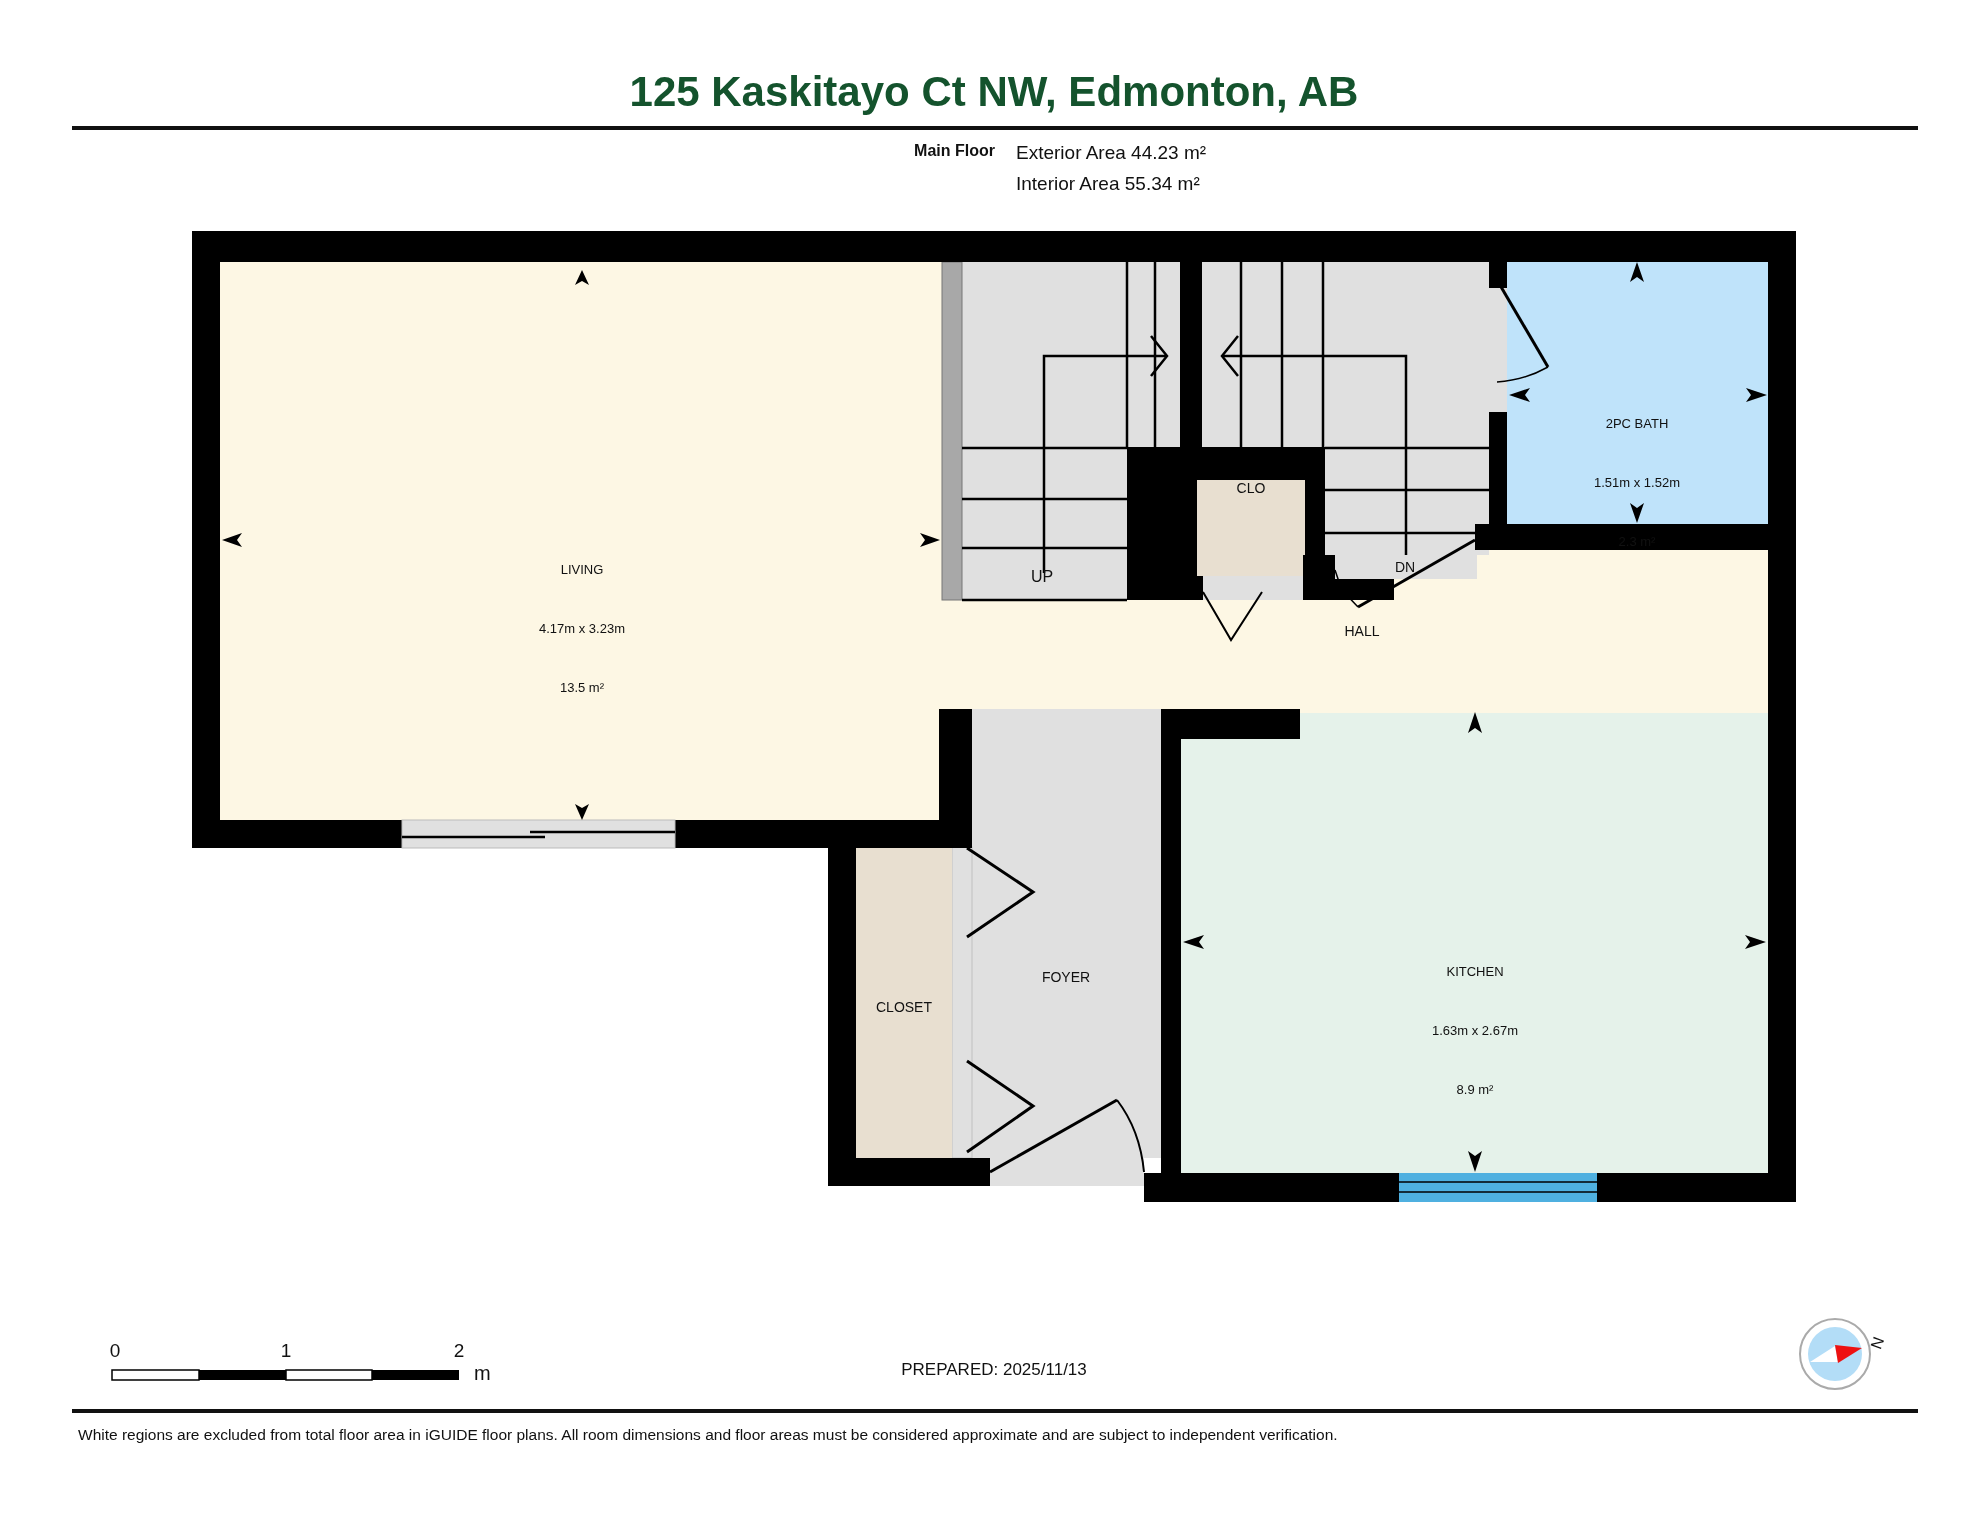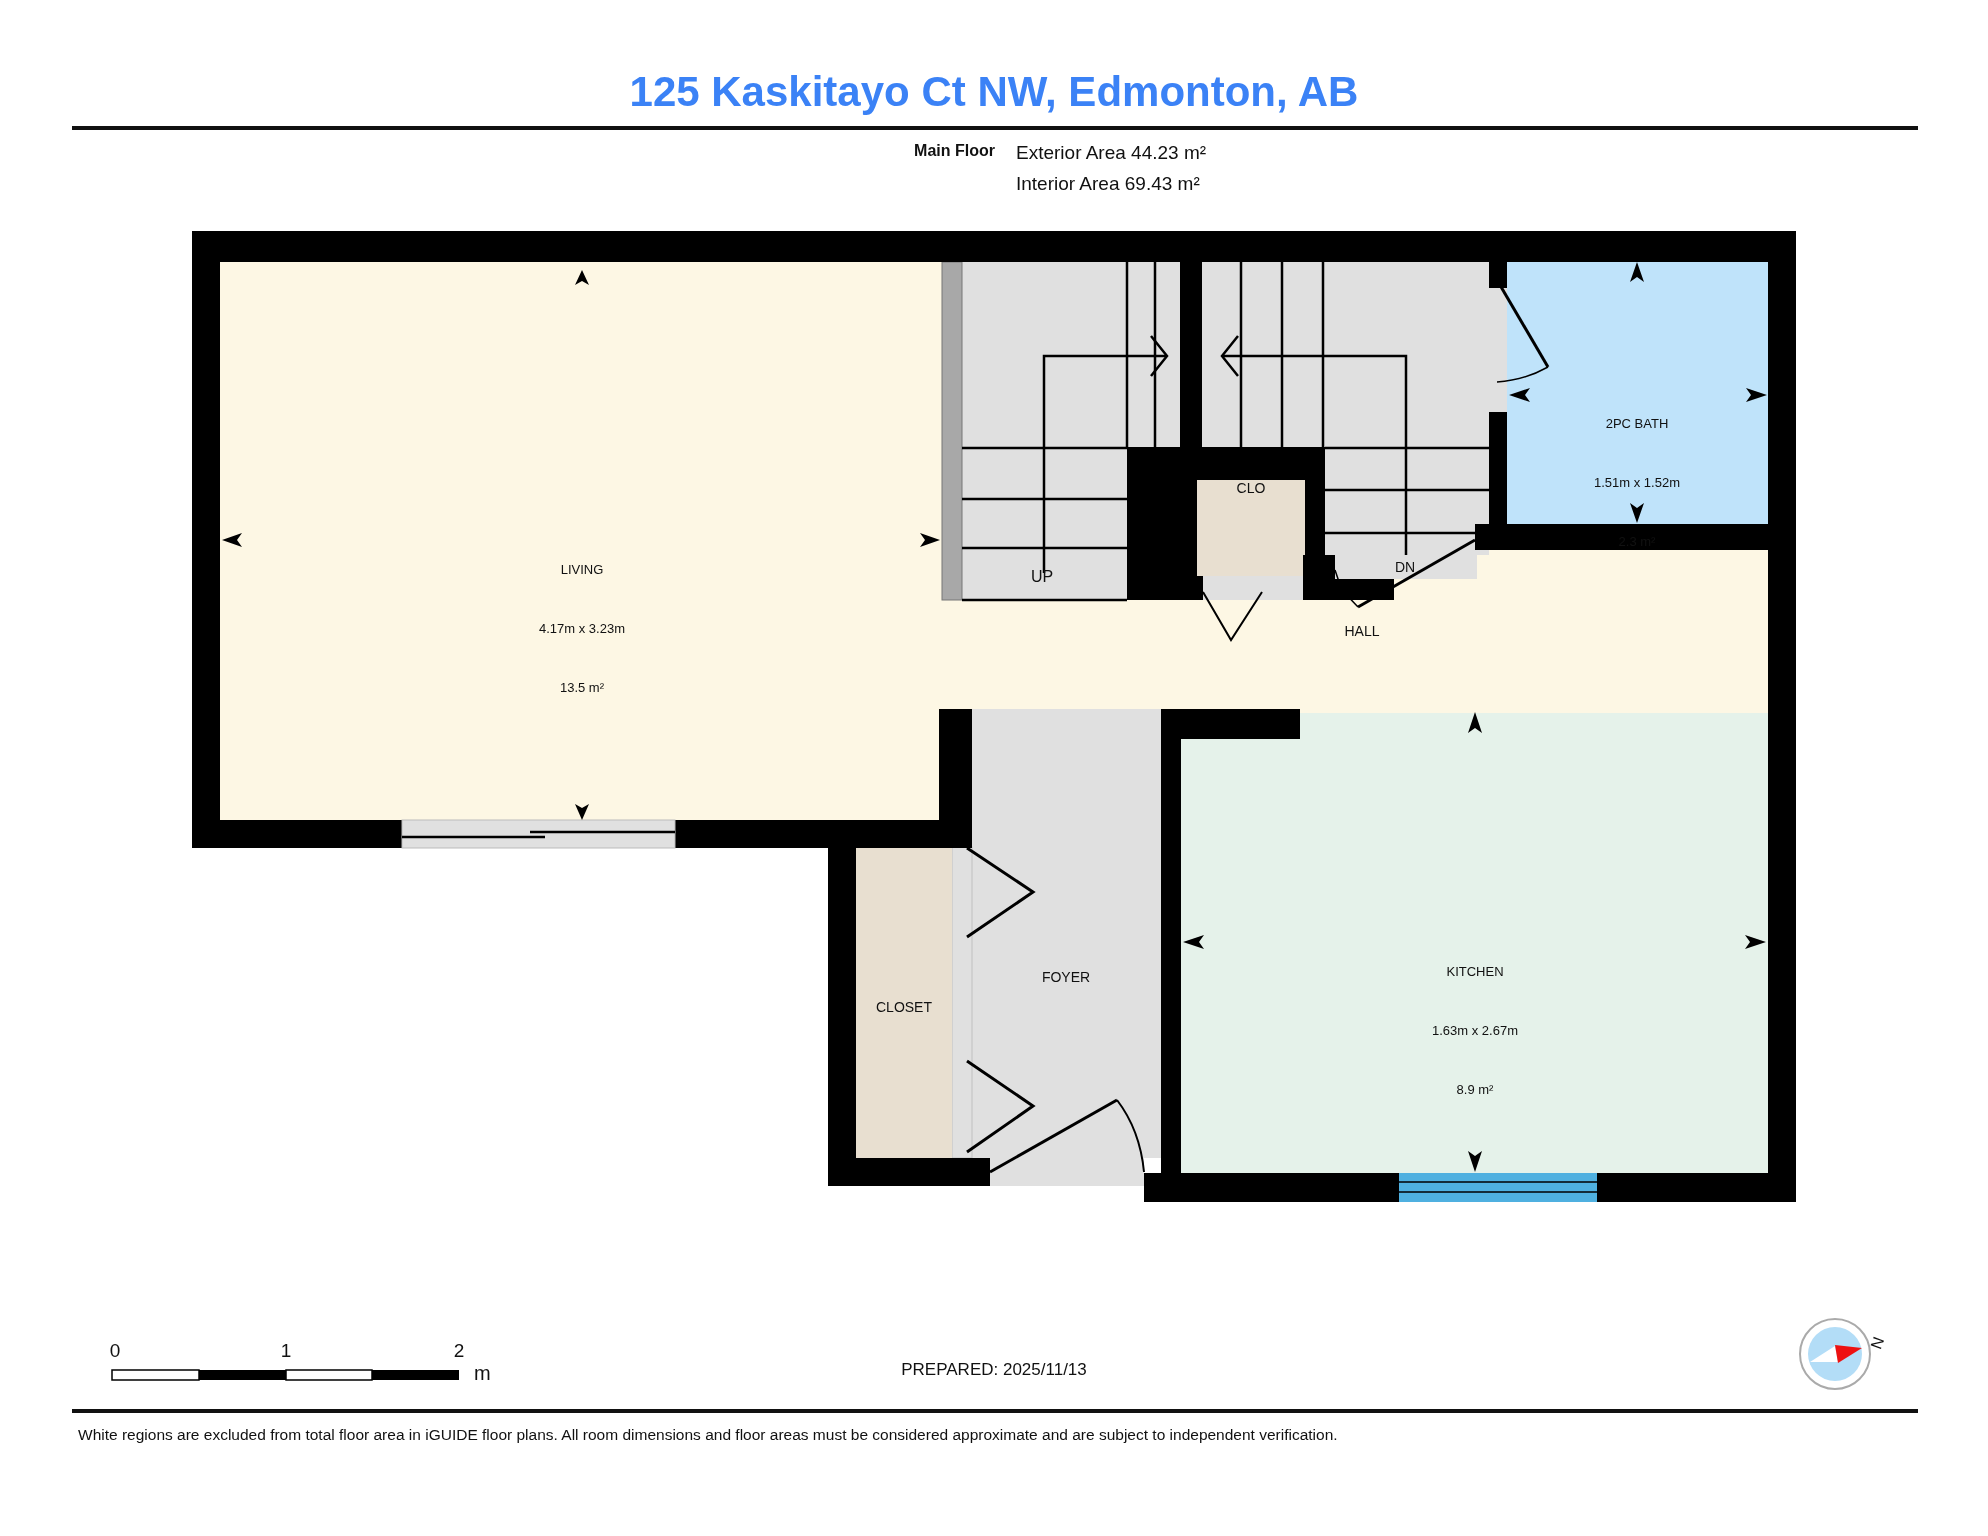--- a/index.html
+++ b/index.html
@@ -1,39 +1,39 @@
 <!DOCTYPE html>
 <html><head>
 <meta charset="utf-8">
 <style>
   html, body { margin:0; padding:0; background:#ffffff; }
   body { width:1988px; height:1536px; position:relative; overflow:hidden;
          font-family:"Liberation Sans", sans-serif; color:#111; }
   .abs { position:absolute; }
-  .title { left:0; width:1988px; top:68px; text-align:center; font-size:42px; font-weight:bold; color:#3b82f6; }
+  .title { left:0; width:1988px; top:68px; text-align:center; font-size:42px; font-weight:bold; color:#14532d; }
   .rule { left:72px; width:1846px; height:4px; background:#111; }
   .floor-label { top:142px; right:993px; font-size:16px; font-weight:bold; text-align:right; white-space:nowrap; }
   .area { left:1016px; font-size:19px; white-space:nowrap; }
   svg.plan { position:absolute; left:0; top:0; }
   .room-label { position:absolute; text-align:center; font-size:13px; line-height:15px; color:#111; transform:translateX(-50%); white-space:nowrap; }
   .room-label span { display:block;margin-top:44px; }
   .scale-num { position:absolute; top:1340px; font-size:19px; transform:translateX(-50%); }
   .scale-unit { position:absolute; top:1362px; left:474px; font-size:20px; }
   .prepared { position:absolute; left:0; width:1988px; top:1360px; text-align:center; font-size:17px; }
   .disclaimer { position:absolute; left:78px; top:1426px; font-size:15.5px; white-space:nowrap; }
   .compass-n { position:absolute; left:1872px; top:1334px; font-size:16px; transform:rotate(-70deg); }
 </style>
 </head>
 <body>
 
 <div class="abs title">125 Kaskitayo Ct NW, Edmonton, AB</div>
 <div class="abs rule" style="top:126px"></div>
 <div class="abs floor-label">Main Floor</div>
 <div class="abs area" style="top:142px">Exterior Area 44.23 m²</div>
-<div class="abs area" style="top:173px">Interior Area 69.43 m²</div>
+<div class="abs area" style="top:173px">Interior Area 55.34 m²</div>
 
 <svg class="plan" width="1988" height="1536" viewBox="0 0 1988 1536">
 
   <rect x="220" y="262" width="722" height="558" fill="#fdf7e4"></rect>
   <rect x="942" y="550" width="826" height="163" fill="#fdf7e4"></rect>
   <rect x="1507" y="259" width="261" height="265" fill="#bfe3fa"></rect>
   <rect x="1181" y="713" width="587" height="460" fill="#e5f2ea"></rect>
   <rect x="972" y="709" width="189" height="449" fill="#e0e0e0"></rect>
   <rect x="952" y="847" width="20" height="311" fill="#e0e0e0" stroke="#c0c0c0" stroke-width="1"></rect>
   <rect x="856" y="837" width="96" height="321" fill="#e8dfd0"></rect>

